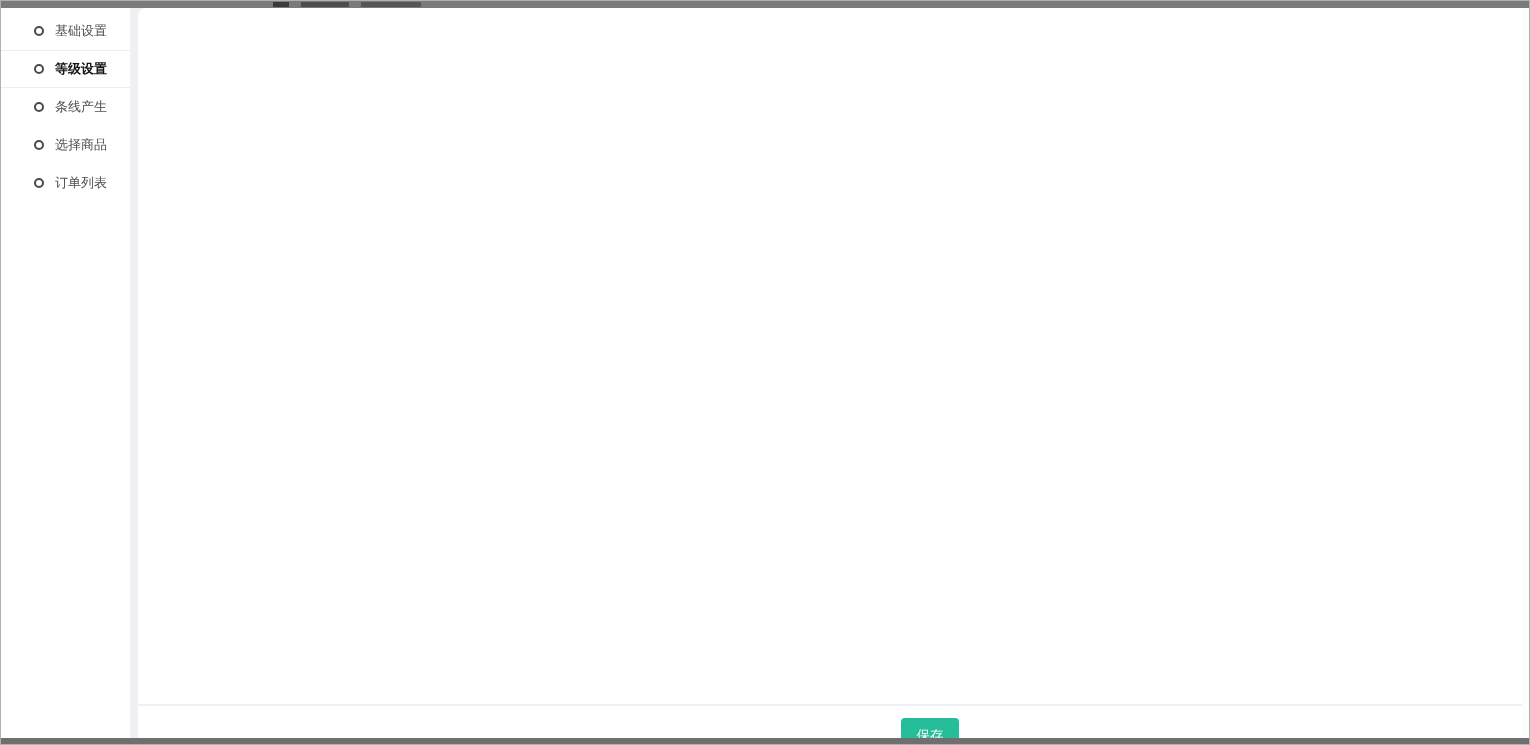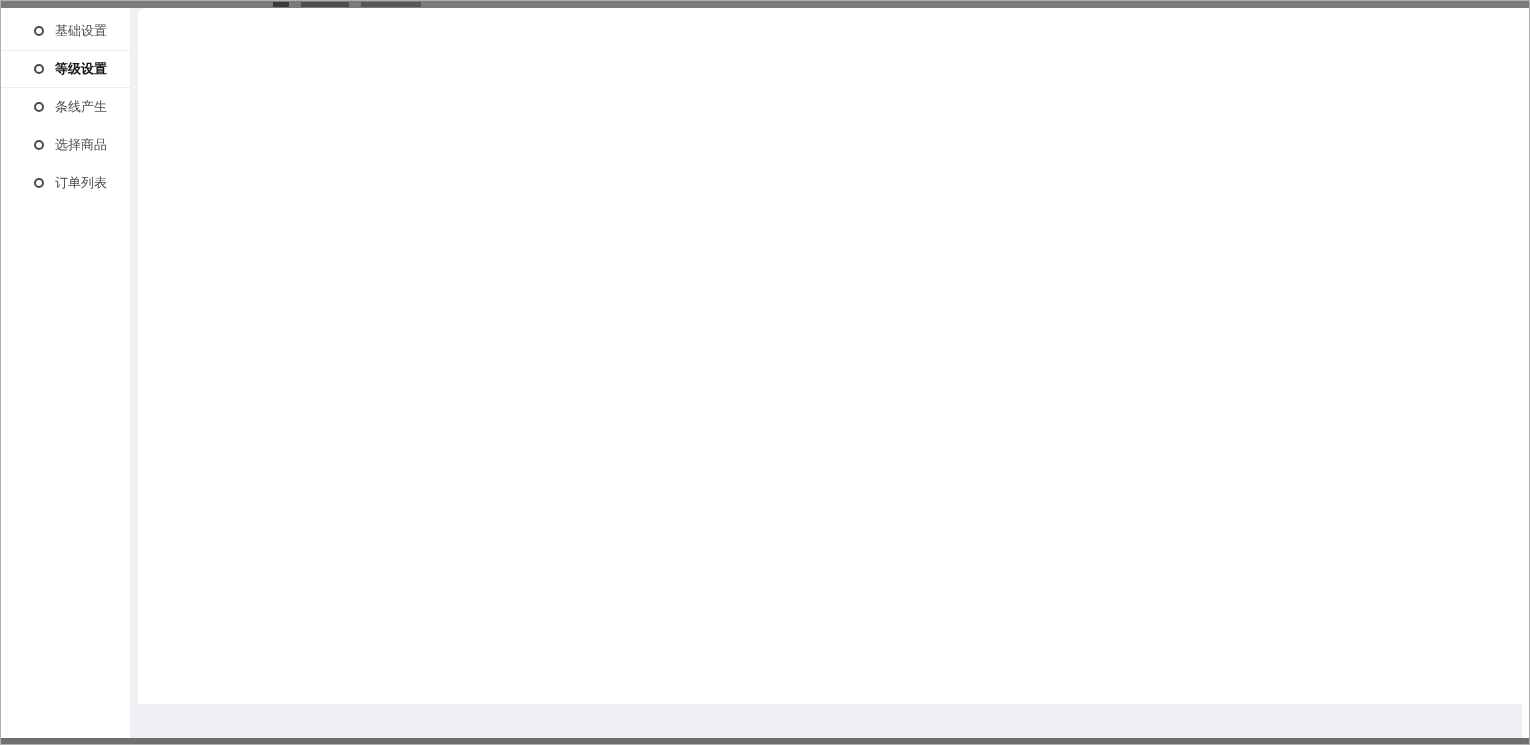--- a/index.html
+++ b/index.html
@@ -213,20 +213,23 @@
     <span class="radio" style="margin-left:30px"></span>
     <span class="rlbl">关闭</span>
   </div>
 
   <div class="form-label" style="left:240px;top:653px;width:142px;height:35px">平级奖比例</div>
   <div class="grp" style="left:419px;top:653px">
     <input class="txt" style="width: 295px; border-radius: 4px 0px 0px 4px;" value="">
     <span class="unit">%</span>
   </div>
 
+  <div class="footer">
+    <button class="save-btn">保存</button>
+  </div>
 
   <div class="right-gap"></div>
 
   <div class="top-strip">
     <span class="mark" style="left:272px;width:16px"></span>
     <span class="mark" style="left:300px;width:48px;background:#4d4d4d"></span>
     <span class="mark" style="left:360px;width:60px;background:#565656"></span>
   </div>
   <div class="bottom-strip"></div>
 

